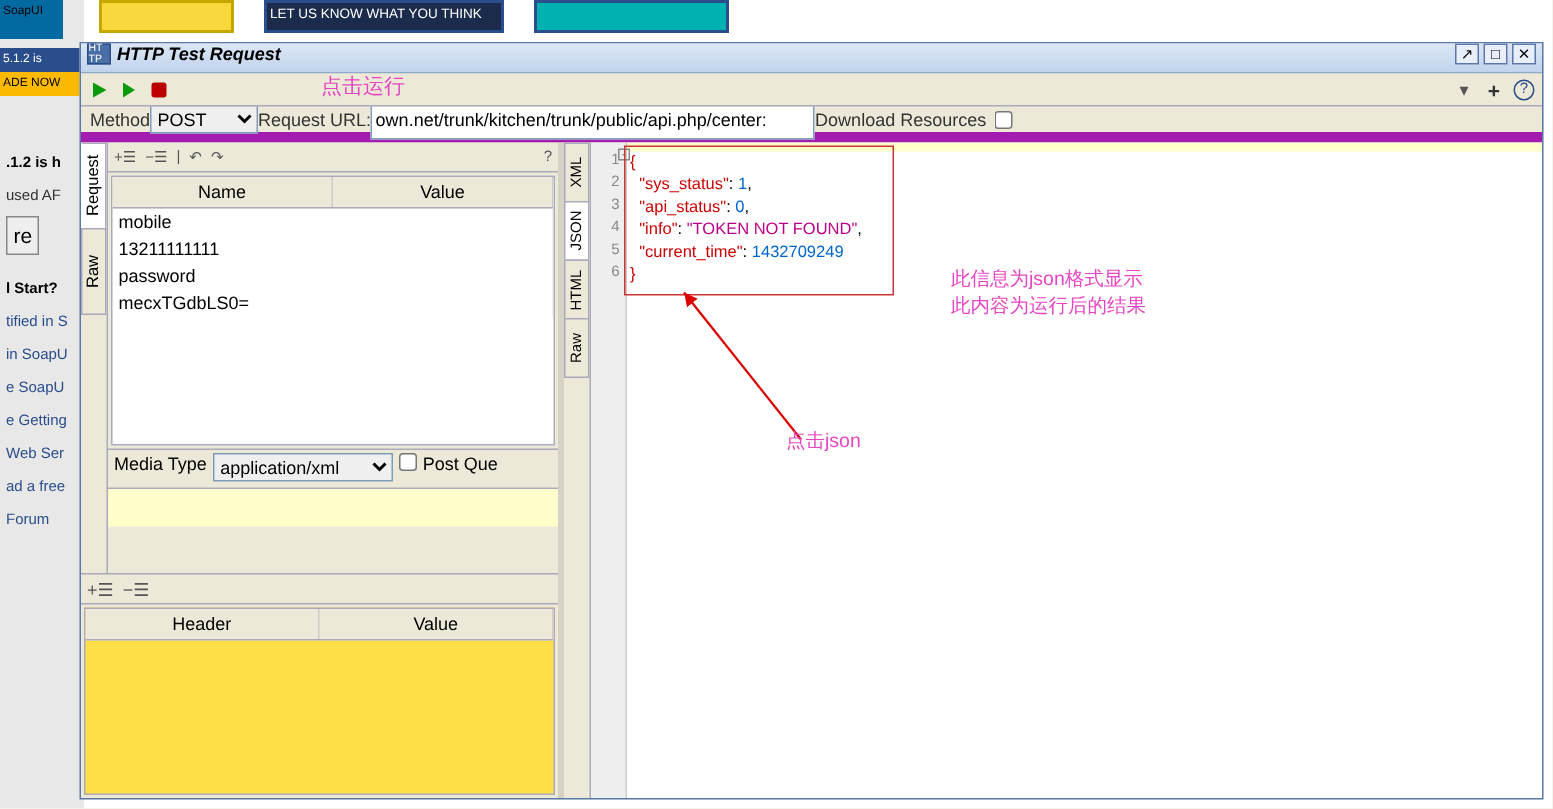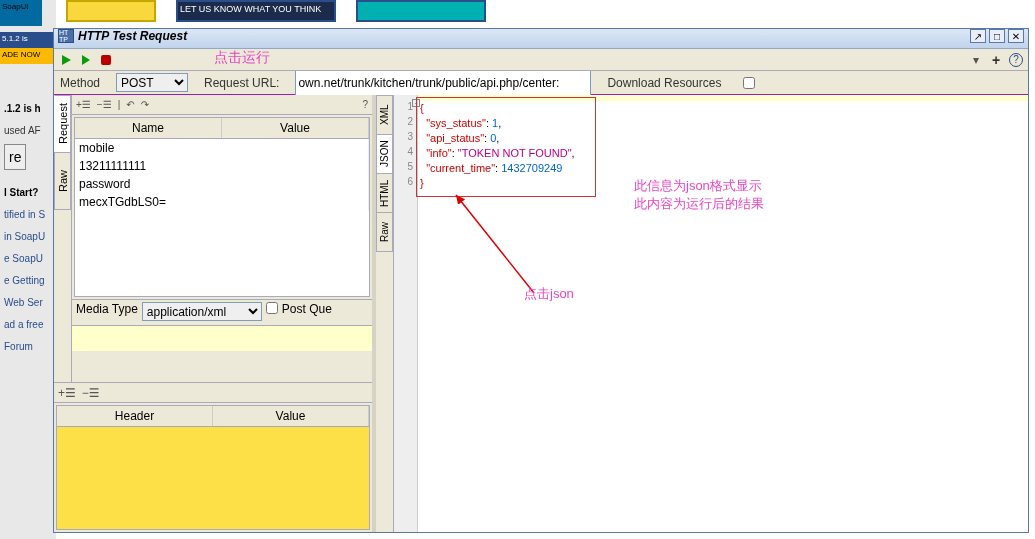--- a/index.html
+++ b/index.html
@@ -37,21 +37,21 @@
 .toolbar .run-icon { width: 0; height: 0; border-left: 9px solid #0a9b0a; border-top: 5px solid transparent; border-bottom: 5px solid transparent; }
 .toolbar .run-plus { position: relative; }
 .toolbar .run-plus .tri { width: 0; height: 0; border-left: 8px solid #0a9b0a; border-top: 5px solid transparent; border-bottom: 5px solid transparent; }
 .toolbar .stop-icon { width: 10px; height: 10px; background: #b00; border-radius: 2px; }
 .toolbar .funnel { font-size: 12px; color: #555; }
 .toolbar .plus { font-size: 14px; color: #333; font-weight: bold; }
 .toolbar .help { width: 14px; height: 14px; border-radius: 50%; border: 1px solid #2a4d8b; color: #2a4d8b; font-size: 10px; display:flex; align-items:center; justify-content:center; }
 
 .annot-run { position: absolute; left: 160px; top: 0; color: #e845c3; font-size: 14px; }
 
-.url-bar { height: 24px; border-bottom: 1px solid #a21caf; background: #ece9d8; display: flex; align-items: center; padding: 2px 6px; gap: 16px; }
+.url-bar { height: 24px; border-bottom: 7px solid #a21caf; background: #ece9d8; display: flex; align-items: center; padding: 2px 6px; gap: 0; }
 .url-bar label { font-size: 12px; color: #333; }
 .url-bar select { font-size: 12px; height: 19px; width: 72px; border: 1px solid #7f9db9; }
 .url-bar input[type=text] { font-size: 12px; height: 27px; border: 1px solid #7f9db9; padding: 0 2px; }
 .url-input { width: 296px; }
 .url-bar .dl-chk { margin-left: 6px; width:12px; height:12px; }
 
 .body-area { flex: 1; display: flex; overflow: hidden; }
 
 
 .req-panel { width: 322px; border-right: 4px solid #d6d3c6; display: flex; flex-direction: column; background: #ece9d8; }

